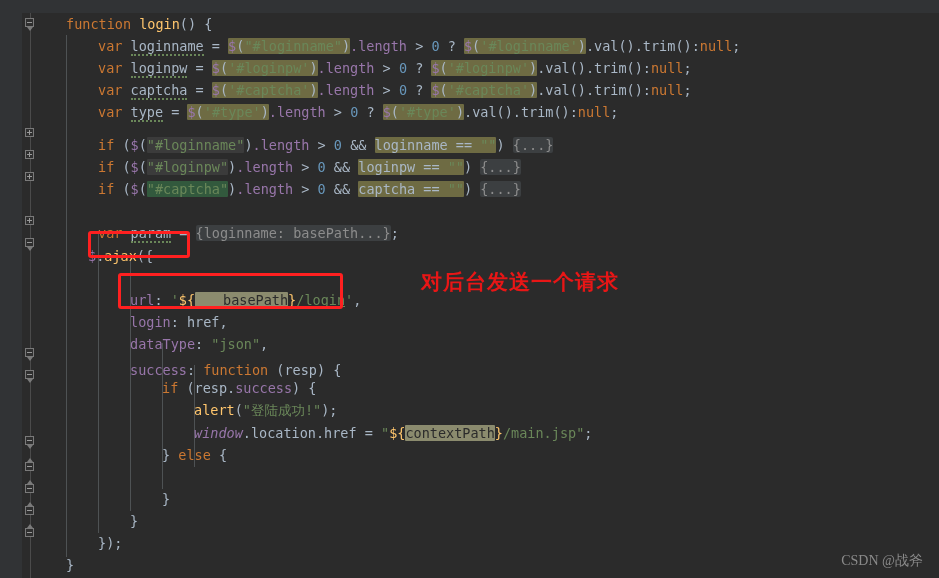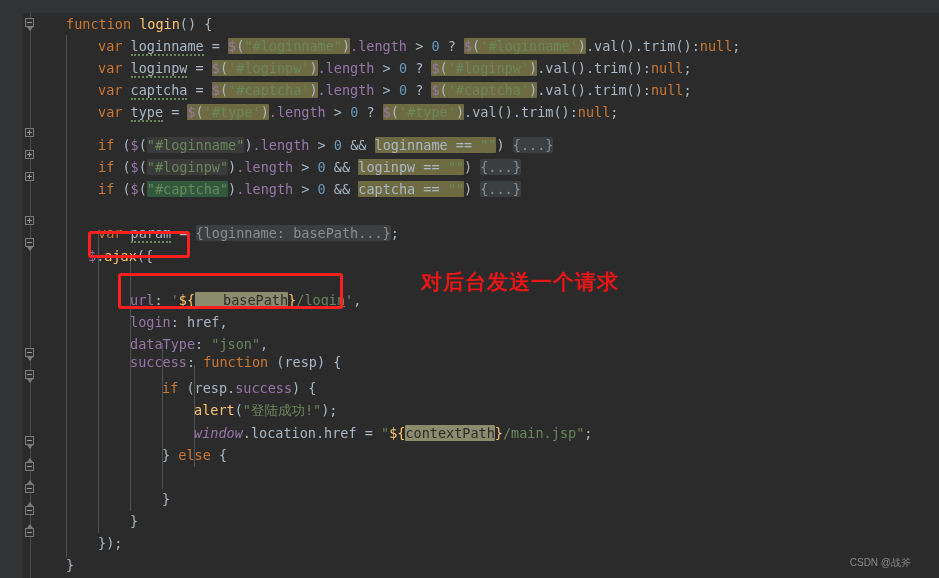--- a/index.html
+++ b/index.html
@@ -68,22 +68,22 @@
 
   
   .redtext{
     position:absolute;color:#e81616;
     font-family:"DejaVu Sans","Liberation Sans",sans-serif;
     font-size:21px;font-weight:700;letter-spacing:1px;white-space:nowrap;
   }
 
   
   .wm{
-    position:absolute;right:28px;bottom:8px;color:#8a8a8a;
-    font-family:Liberation Sans, sans-serif;font-size:10px;white-space:nowrap;
+    position:absolute;right:16px;bottom:8px;color:#8a8a8a;
+    font-family:Liberation Serif, serif;font-size:14px;white-space:nowrap;
   }
 </style>
 </head>
 <body>
 
 <div id="root">
 
   <div class="top-strip"></div>
   <div class="gutter-bg"></div>
   <div class="fold-rail"></div>
@@ -172,21 +172,21 @@
     
     <div class="ln" style="top:276px;left:130px;"><span class="prop">url</span><span class="def">:</span> <span class="str">'</span><span class="inj">${</span><span class="hlp" style="color:#2b2b2b;padding-left:28px;">basePath</span><span class="inj">}</span><span class="str" style="text-decoration:underline;">/login</span><span class="str">'</span><span class="def">,</span></div>
 
     
     <div class="ln" style="top:298px;left:130px;"><span class="prop">login</span><span class="def">: href,</span></div>
 
     
     <div class="ln" style="top:320px;left:130px;"><span class="prop">dataType</span><span class="def">:</span> <span class="str">"json"</span><span class="def">,</span></div>
 
     
-    <div class="ln" style="top:338px;left:130px;"><span class="prop">success</span><span class="def">:</span> <span class="kw">function</span> <span class="def">(resp) {</span></div>
+    <div class="ln" style="top:346px;left:130px;"><span class="prop">success</span><span class="def">:</span> <span class="kw">function</span> <span class="def">(resp) {</span></div>
 
     
     <div class="ln" style="top:364px;left:162px;"><span class="kw">if</span> <span class="def">(resp.</span><span class="prop">success</span><span class="def">) {</span></div>
 
     
     <div class="ln" style="top:386px;left:194px;"><span class="fn">alert</span><span class="def">(</span><span class="str">"登陆成功!"</span><span class="def">);</span></div>
 
     
     <div class="ln" style="top:409px;left:194px;"><span class="ital" style="color:#9876aa;font-style:italic;">window</span><span class="def">.</span><span class="def">location</span><span class="def">.</span><span class="def">href</span> <span class="def">=</span> <span class="str">"</span><span class="inj">${</span><span class="hlp" style="color:#2b2b2b;">contextPath</span><span class="inj">}</span><span class="str">/main.jsp"</span><span class="def">;</span></div>
 

